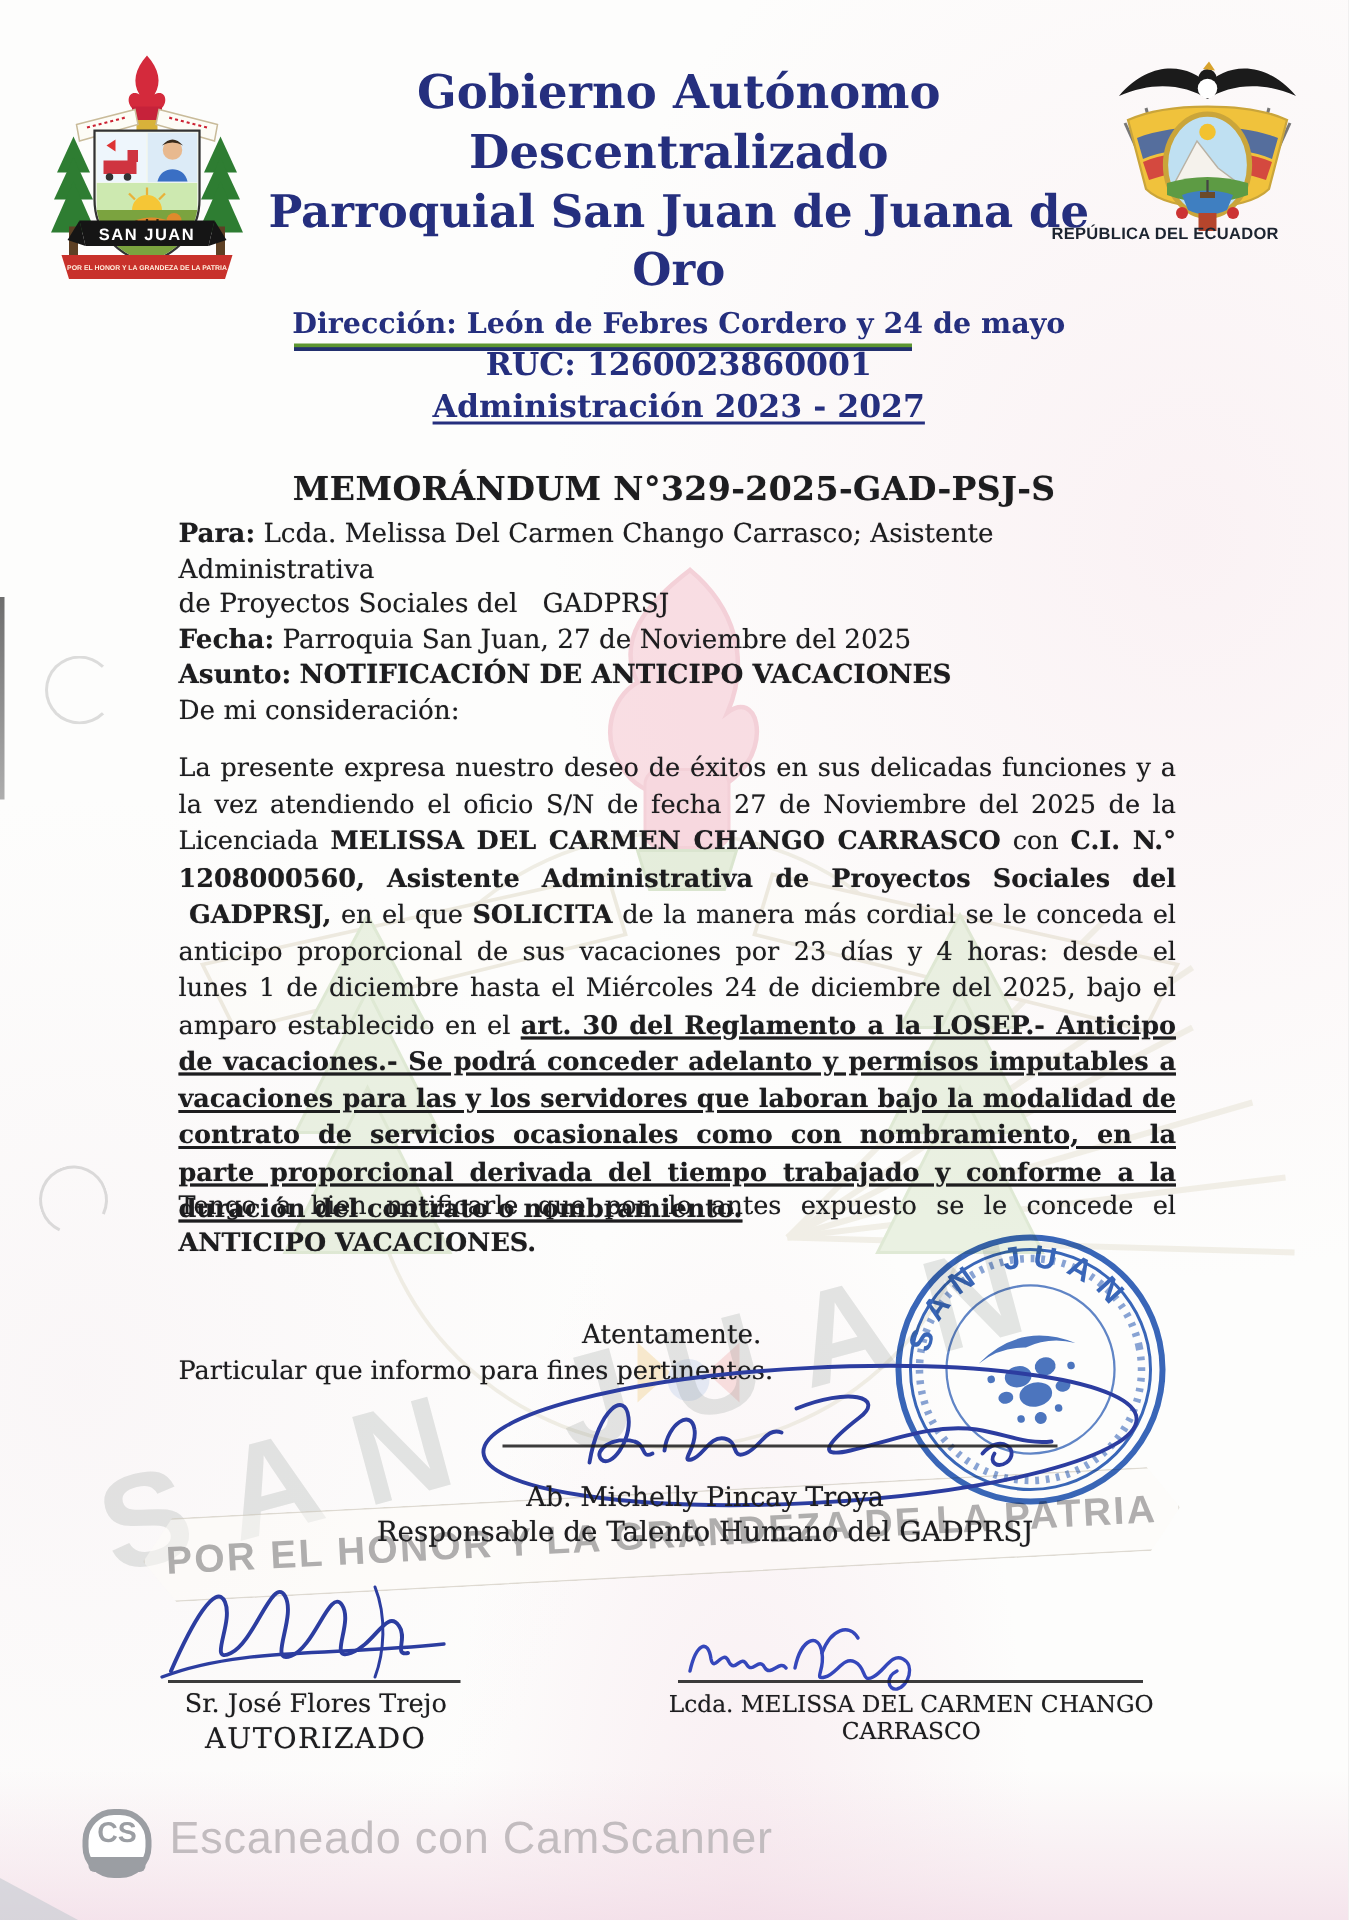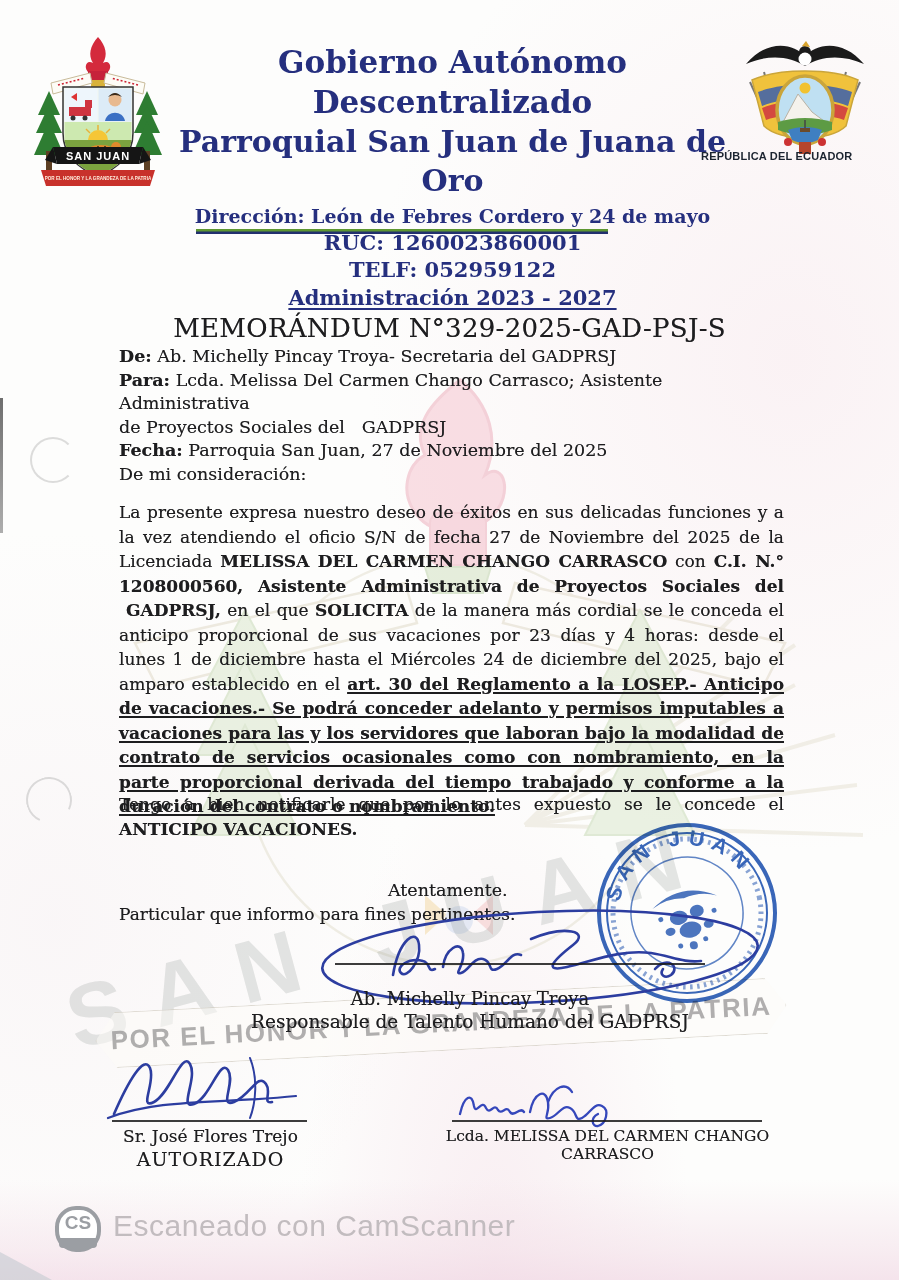--- a/index.html
+++ b/index.html
@@ -38,21 +38,21 @@
   .h1{font-size:31px;line-height:40px;}
   .h2{font-size:30px;line-height:39px;}
   .h3{font-size:19px;line-height:26px;margin-top:3px;}
   .h4{font-size:21px;line-height:27px;}
   .h5{font-size:21px;line-height:27px;}
   .h6{font-size:21px;line-height:29px;text-decoration:underline;text-decoration-thickness:2px;text-underline-offset:3px;}
   .hdr-rule{left:196px;top:229px;width:412px;height:5px;background:linear-gradient(180deg,#5d9631 0 45%,#22306e 55% 100%);}
   .seal-caption{left:701px;top:150px;width:160px;text-align:left;font-family:"Liberation Sans",sans-serif;
     font-weight:bold;font-size:11px;color:#1c2430;letter-spacing:.2px;}
   
-  .memo-title{left:0;top:313px;width:899px;text-align:center;font-weight:normal;font-size:26px;
+  .memo-title{left:0;top:313px;width:899px;text-align:center;font-weight:bold;font-size:22px;
     letter-spacing:.3px;color:#1d1d1f;text-shadow:0 0 .5px rgba(20,20,20,.55);}
   .meta{left:119px;top:345px;width:670px;font-size:17.5px;line-height:23.5px;color:#1d1d1f;
     text-shadow:0 0 .5px rgba(20,20,20,.5);}
   .meta b{font-weight:bold;}
   .para{left:119px;width:665px;font-size:17px;line-height:24.5px;text-align:justify;color:#1d1d1f;
     text-shadow:0 0 .5px rgba(20,20,20,.55);}
   .b{font-weight:bold;}
   .iu{font-weight:bold;text-decoration:underline;text-decoration-thickness:1.5px;text-underline-offset:2px;}
   .closing{left:388px;top:880px;font-size:17.5px;color:#1d1d1f;text-shadow:0 0 .5px rgba(20,20,20,.55);}
   
@@ -172,21 +172,20 @@
     <text x="65" y="127" text-anchor="middle" font-family="Liberation Sans,sans-serif" font-weight="bold" font-size="11" letter-spacing="1" fill="#ffffff">SAN JUAN</text>
     <path d="M8,137 L122,137 L117,153 L13,153 Z" fill="#c8312b"></path>
     <text x="65" y="147" text-anchor="middle" font-family="Liberation Sans,sans-serif" font-weight="bold" font-size="4.6" fill="#ffeedd">POR EL HONOR Y LA GRANDEZA DE LA PATRIA</text>
   </svg>
 
   <div class="abs hdr-text">
     <div class="h1">Gobierno Autónomo Descentralizado</div>
     <div class="h2">Parroquial San Juan de Juana de Oro</div>
     <div class="h3">Dirección: León de Febres Cordero y 24 de mayo</div>
     <div class="h4">RUC: 1260023860001</div>
-    <div class="h5">TELF: 052959122</div>
     <div class="h6">Administración 2023 - 2027</div>
   </div>
   <div class="abs hdr-rule"></div>
 
   <svg class="abs" style="left:738px;top:30px;" width="134" height="124" viewBox="0 0 134 124">
     <g stroke="#777" stroke-width="2">
       <line x1="32" y1="96" x2="12" y2="52"></line>
         <line x1="102" y1="96" x2="122" y2="52"></line>
       <line x1="42" y1="102" x2="26" y2="42"></line>
         <line x1="92" y1="102" x2="108" y2="42"></line>
@@ -208,24 +207,24 @@
     <rect x="62" y="98" width="10" height="4" fill="#6b4a2a"></rect>
       <line x1="67" y1="90" x2="67" y2="98" stroke="#444" stroke-width="1.5"></line>
     <rect x="61" y="112" width="12" height="12" fill="#b5452c"></rect>
     <circle cx="50" cy="112" r="4" fill="#c33"></circle>
       <circle cx="84" cy="112" r="4" fill="#c33"></circle>
   </svg>
   <div class="abs seal-caption">REPÚBLICA DEL ECUADOR</div>
 
   <div class="abs memo-title">MEMORÁNDUM N°329-2025-GAD-PSJ-S</div>
   <div class="abs meta">
-    <div><b>De:</b><span> Ab. Michelly Pincay Troya- Secretaria del GADPRSJ</span></div>
     <div><b>Para:</b><span> Lcda. Melissa Del Carmen Chango Carrasco; Asistente Administrativa</span></div>
     <div><span>de Proyectos Sociales del &nbsp; GADPRSJ</span></div>
     <div><b>Fecha:</b><span> Parroquia San Juan, 27 de Noviembre del 2025</span></div>
+    <div><b>Asunto:</b>&nbsp;<b>NOTIFICACIÓN DE ANTICIPO VACACIONES</b></div>
     <div>De mi consideración:</div>
   </div>
 
   <div class="abs para" style="top:500px;">
     <span>La presente expresa nuestro deseo de éxitos en sus delicadas funciones y a la vez atendiendo el oficio S/N de fecha 27 de Noviembre del 2025 de la Licenciada </span><span class="b">MELISSA DEL CARMEN CHANGO CARRASCO</span><span> con </span><span class="b">C.I. N.° 1208000560, Asistente Administrativa de Proyectos Sociales del &nbsp;GADPRSJ,</span><span> en el que </span><span class="b">SOLICITA</span><span> de la manera más cordial se le conceda el anticipo proporcional de sus vacaciones por 23 días y 4 horas: desde el lunes 1 de diciembre hasta el Miércoles 24 de diciembre del 2025, bajo el amparo establecido en el </span><span class="iu">art. 30 del Reglamento a la LOSEP.- Anticipo de vacaciones.- Se podrá conceder adelanto y permisos imputables a vacaciones para las y los servidores que laboran bajo la modalidad de contrato de servicios ocasionales como con nombramiento, en la parte proporcional derivada del tiempo trabajado y conforme a la duración del contrato o nombramiento.</span>
   </div>
   <div class="abs para" style="top:792px;">
     <span>Tengo a bien notificarle que por lo antes expuesto se le concede el </span><span class="b">ANTICIPO VACACIONES.</span>
   </div>
   <div class="abs para" style="top:902px;">Particular que informo para fines pertinentes.</div>

